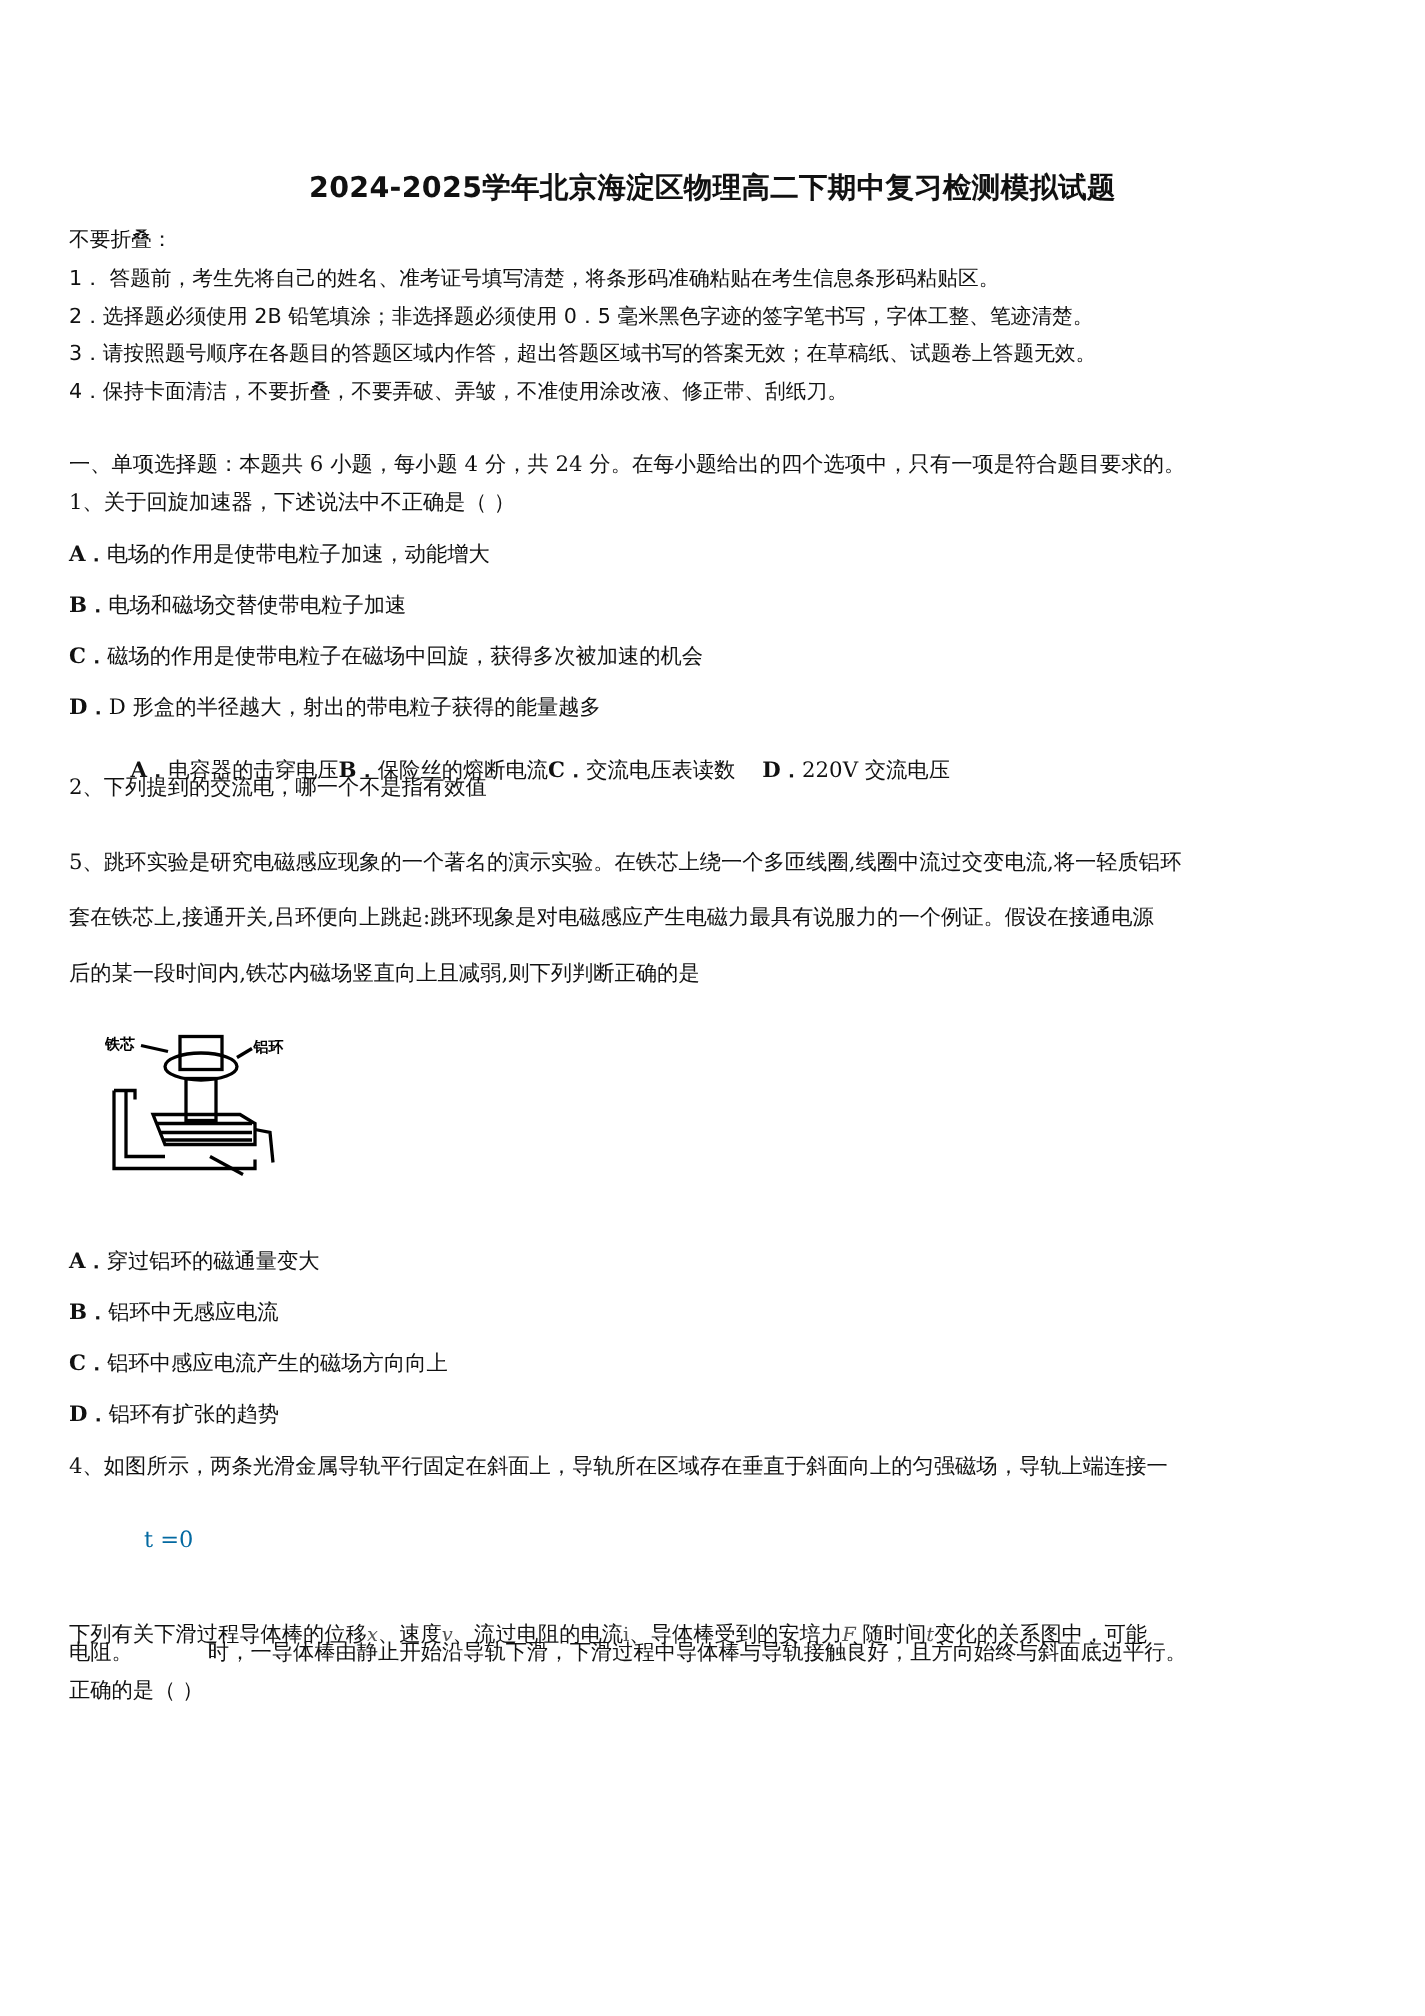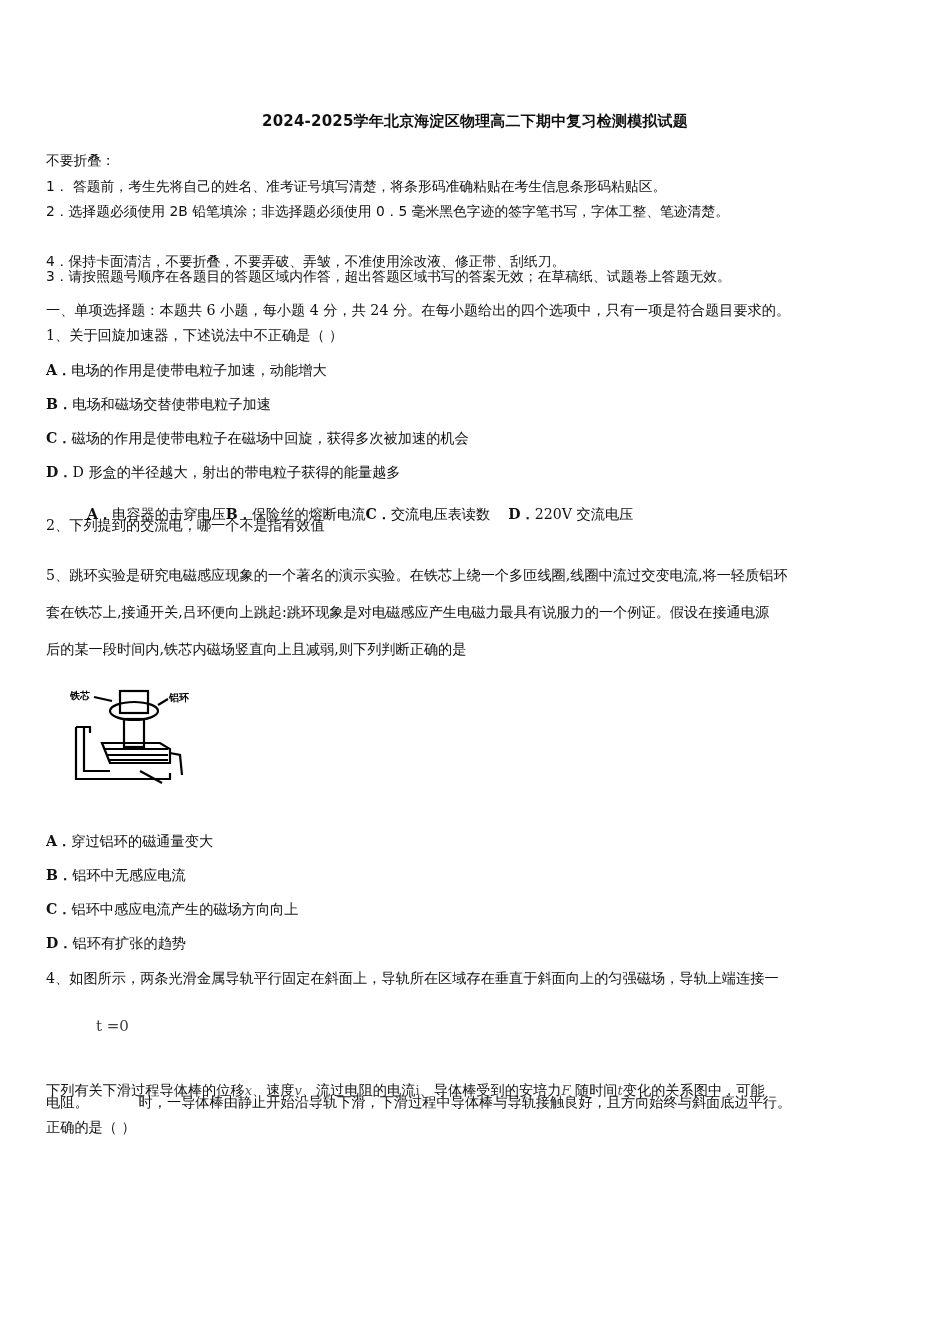--- a/index.html
+++ b/index.html
@@ -1,33 +1,33 @@
 <!DOCTYPE html>
 <html><head>
 <meta charset="utf-8">
 <style>
   html, body { margin: 0; padding: 0; background: #ffffff; }
   body { width: 950px; height: 1344px; position: relative; overflow: hidden; color: #111; font-family: "DejaVu Serif", "Liberation Serif", serif; }
-  .title { position: absolute; left: 0; top: 112px; width: 950px; text-align: center; font-family: "DejaVu Sans", "Liberation Sans", sans-serif; font-weight: bold; font-size: 15px; letter-spacing: 0.2px; }
+  .title { position: absolute; left: 0; top: 112px; width: 950px; text-align: center; font-family: "DejaVu Sans", "Liberation Sans", sans-serif; font-weight: bold; font-size: 19px; letter-spacing: 0.2px; }
   .line { position: absolute; left: 46px; font-size: 14.2px; white-space: nowrap; line-height: 20px; }
   .notice { font-family: "DejaVu Sans", "Liberation Sans", sans-serif; font-size: 13.8px; }
   .opt-letter { font-weight: bold; }
   .math { font-family: "DejaVu Serif", "Liberation Serif", serif; font-style: italic; color: #555; font-size: 13px; }
-  .math-raised { position: absolute; font-family: "DejaVu Serif", "Liberation Serif", serif; color: #404040; font-size: 15px; }
+  .math-raised { position: absolute; font-family: "DejaVu Serif", "Liberation Serif", serif; color: #0369a1; font-size: 15px; }
   .figure { position: absolute; left: 70px; top: 683px; width: 130px; height: 105px; }
 </style>
 </head>
 <body>
 
 <div class="title">2024-2025学年北京海淀区物理高二下期中复习检测模拟试题</div>
 
 <div class="line notice" style="top:150px;">不要折叠：</div>
 <div class="line notice" style="top:176px;">1．  答题前，考生先将自己的姓名、准考证号填写清楚，将条形码准确粘贴在考生信息条形码粘贴区。</div>
 <div class="line notice" style="top:201px;">2．选择题必须使用 2B 铅笔填涂；非选择题必须使用 0．5 毫米黑色字迹的签字笔书写，字体工整、笔迹清楚。</div>
-<div class="line notice" style="top:226px;margin-top:40px;">3．请按照题号顺序在各题目的答题区域内作答，超出答题区域书写的答案无效；在草稿纸、试题卷上答题无效。</div>
+<div class="line notice" style="top:226px;">3．请按照题号顺序在各题目的答题区域内作答，超出答题区域书写的答案无效；在草稿纸、试题卷上答题无效。</div>
 <div class="line notice" style="top:251px;">4．保持卡面清洁，不要折叠，不要弄破、弄皱，不准使用涂改液、修正带、刮纸刀。</div>
 
 <div class="line" style="top:300px;">一、单项选择题：本题共 6 小题，每小题 4 分，共 24 分。在每小题给出的四个选项中，只有一项是符合题目要求的。</div>
 
 <div class="line" style="top:325px;">1、关于回旋加速器，下述说法中不正确是（     ）</div>
 <div class="line" style="top:360px;"><span class="opt-letter">A．</span><span>电场的作用是使带电粒子加速，动能增大</span></div>
 <div class="line" style="top:394px;"><span class="opt-letter">B．</span><span>电场和磁场交替使带电粒子加速</span></div>
 <div class="line" style="top:428px;"><span class="opt-letter">C．</span><span>磁场的作用是使带电粒子在磁场中回旋，获得多次被加速的机会</span></div>
 <div class="line" style="top:462px;"><span class="opt-letter">D．</span><span>D 形盒的半径越大，射出的带电粒子获得的能量越多</span></div>
 

